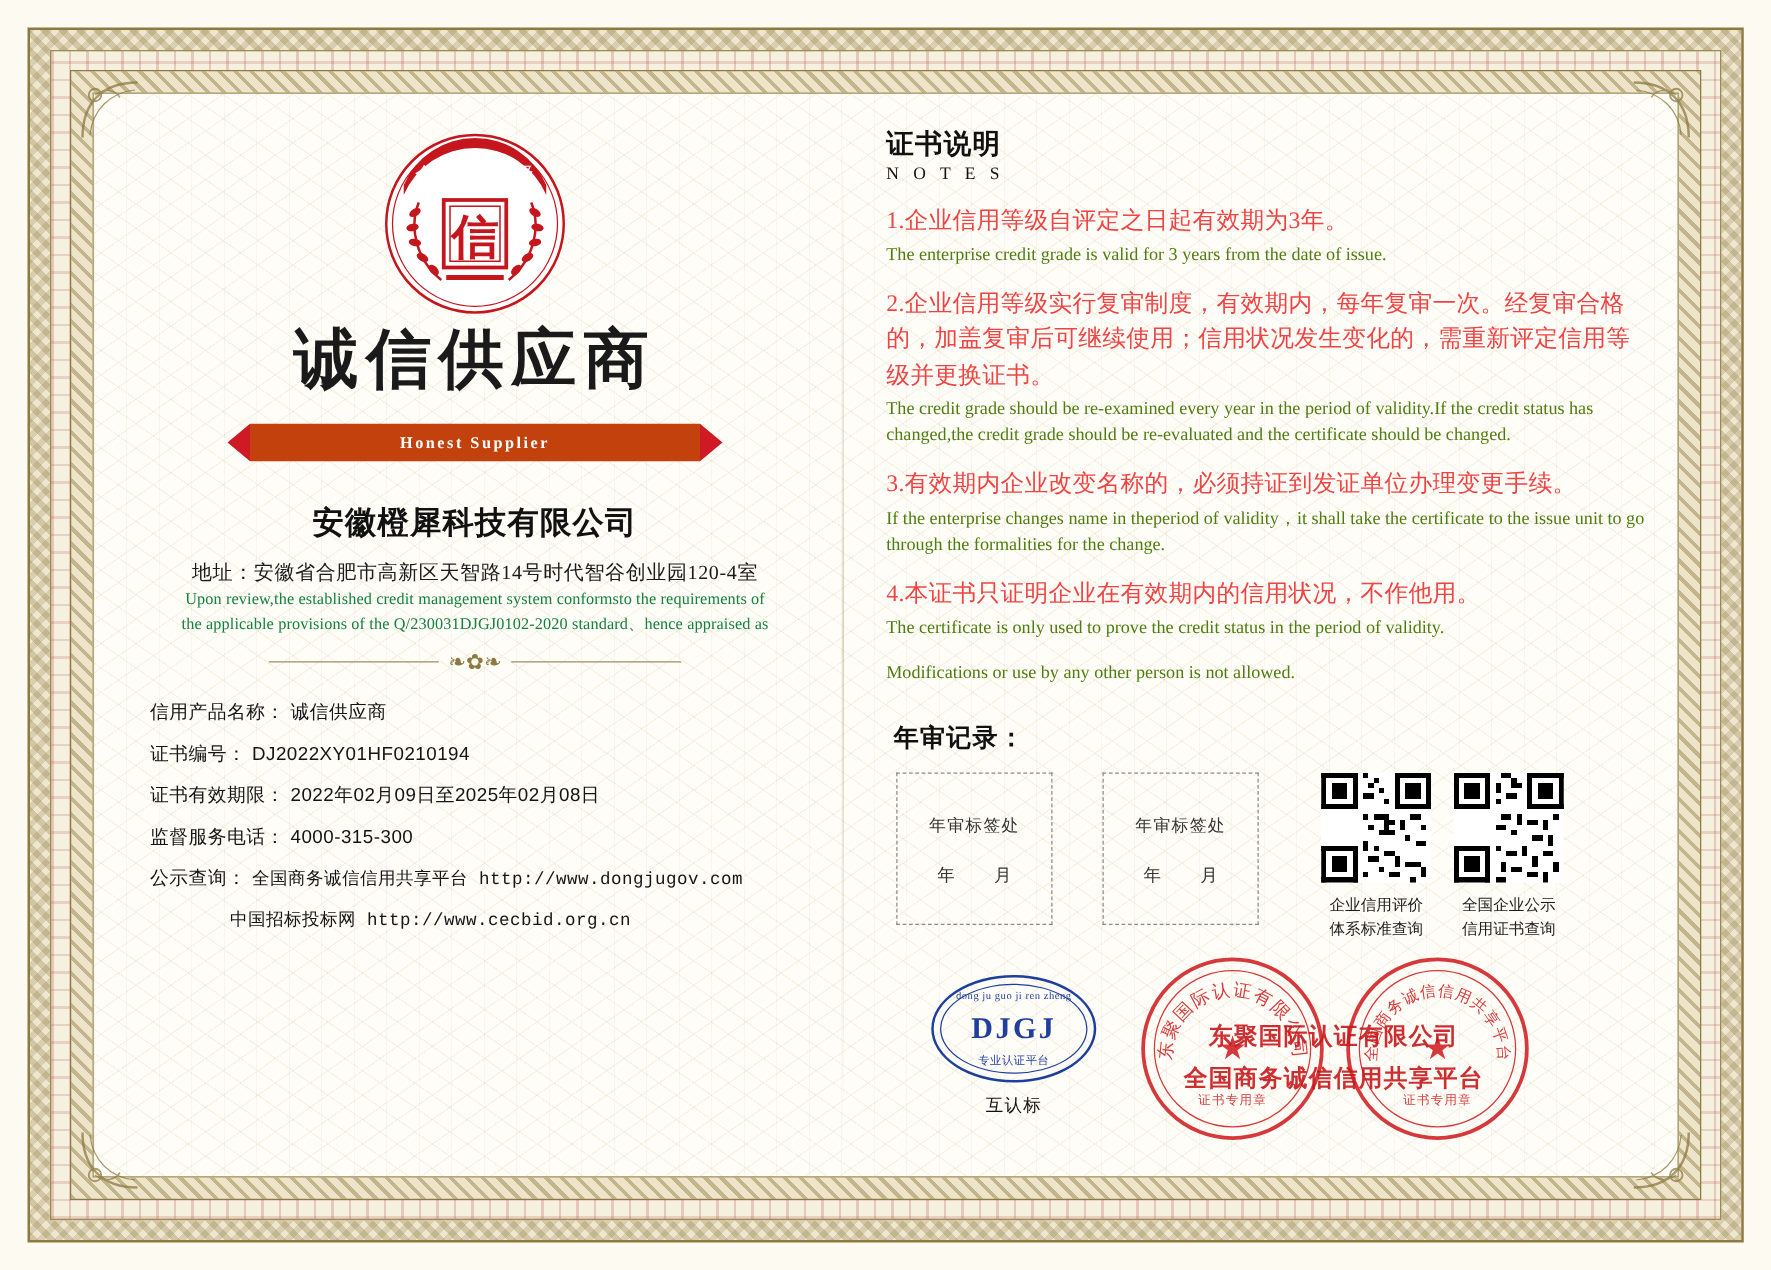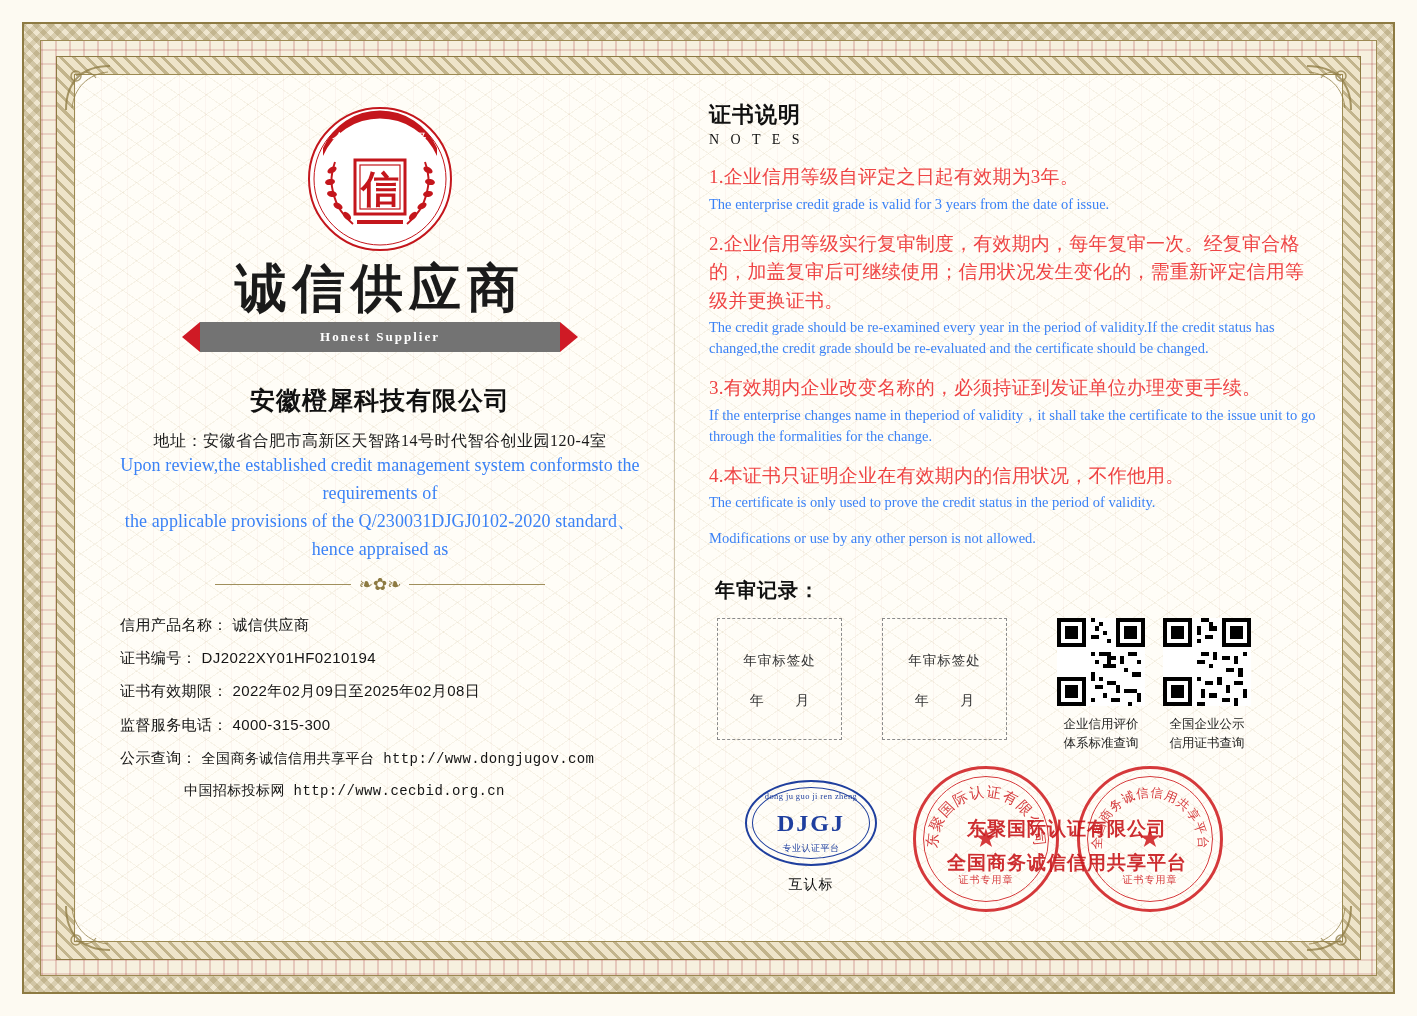--- a/index.html
+++ b/index.html
@@ -114,22 +114,22 @@
     font-weight: bold;
     letter-spacing: 6px;
     color: #1a1a1a;
     margin: 4px 0 2px;
     line-height: 1.1;
   }
   .ribbon {
     position: relative;
     width: 360px;
     height: 30px;
-    margin: 5px auto 0;
-    background: #737373;
+    margin: 22px auto 0;
+    background: #c2410c;
     color: #fff;
     font-size: 13px;
     font-weight: bold;
     letter-spacing: 2px;
     display: flex;
     align-items: center;
     justify-content: center;
   }
   .ribbon::before, .ribbon::after {
     content: "";
@@ -156,22 +156,22 @@
     letter-spacing: .5px;
   }
   .review-zh {
     font-size: 12.5px;
     color: #4a4a4a;
     margin: 26px 0 0;
     line-height: 1.6;
     letter-spacing: .2px;
   }
   .review-en {
-    font-size: 18px;
-    color: #3b82f6;
+    font-size: 13px;
+    color: #15803d;
     line-height: 1.55;
     letter-spacing: .1px;
   }
   .grade {
     font-size: 40px;
     font-weight: bold;
     color: #c4161c;
     letter-spacing: 3px;
     margin: 28px 0 0;
     text-shadow: 0 0 1px rgba(196,22,28,.4);
@@ -234,21 +234,21 @@
     margin-top: 15px;
   }
   .note .zh {
     font-size: 19px;
     color: #ef4444;
     line-height: 1.5;
     letter-spacing: .2px;
   }
   .note .en {
     font-size: 14.5px;
-    color: #3b82f6;
+    color: #4d7c0f;
     line-height: 1.45;
     margin-top: 2px;
   }
   .annual-title {
     font-size: 20px;
     font-weight: bold;
     color: #111;
     margin: 28px 0 0 6px;
     letter-spacing: 1px;
   }

